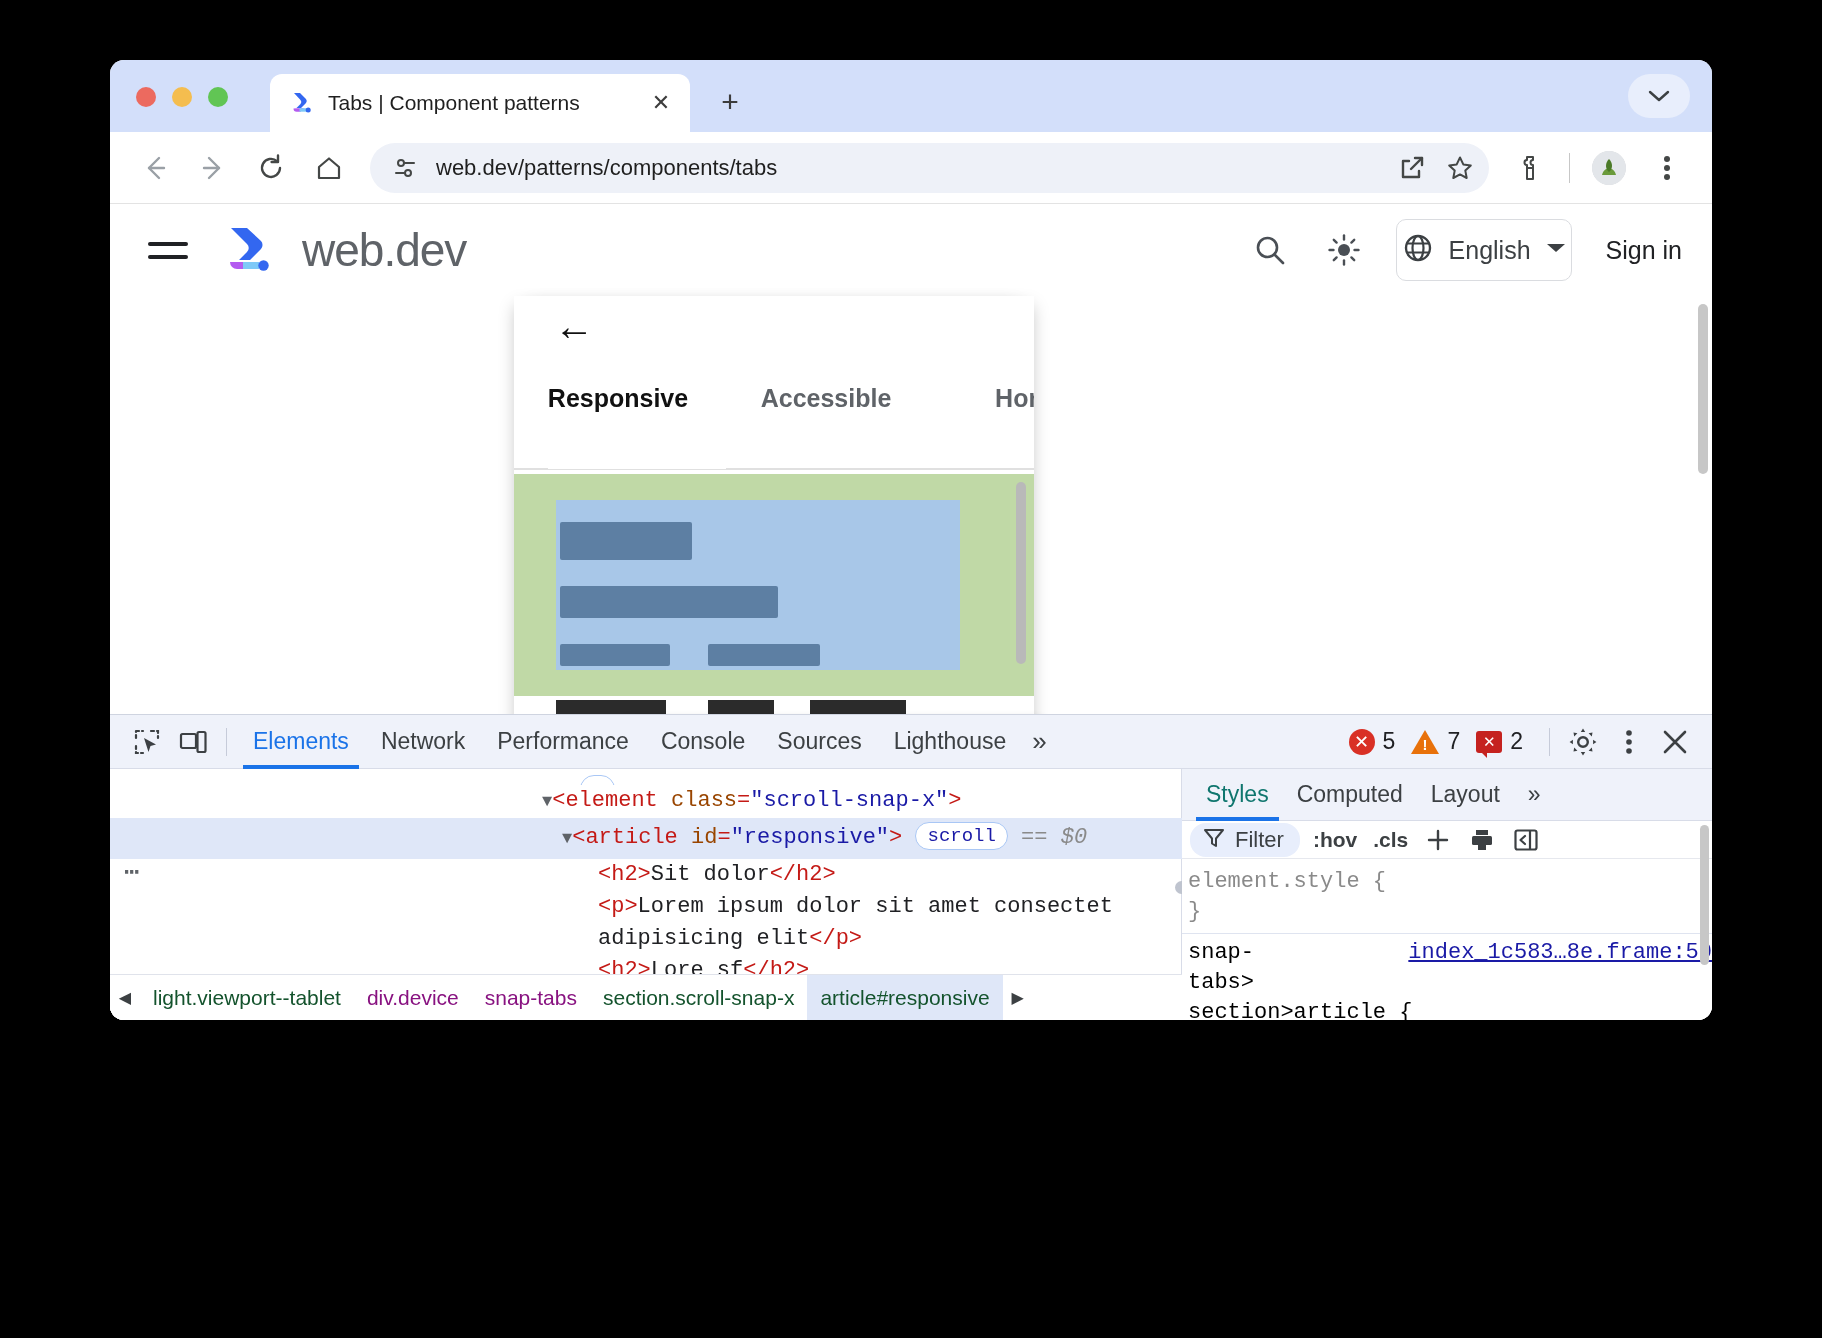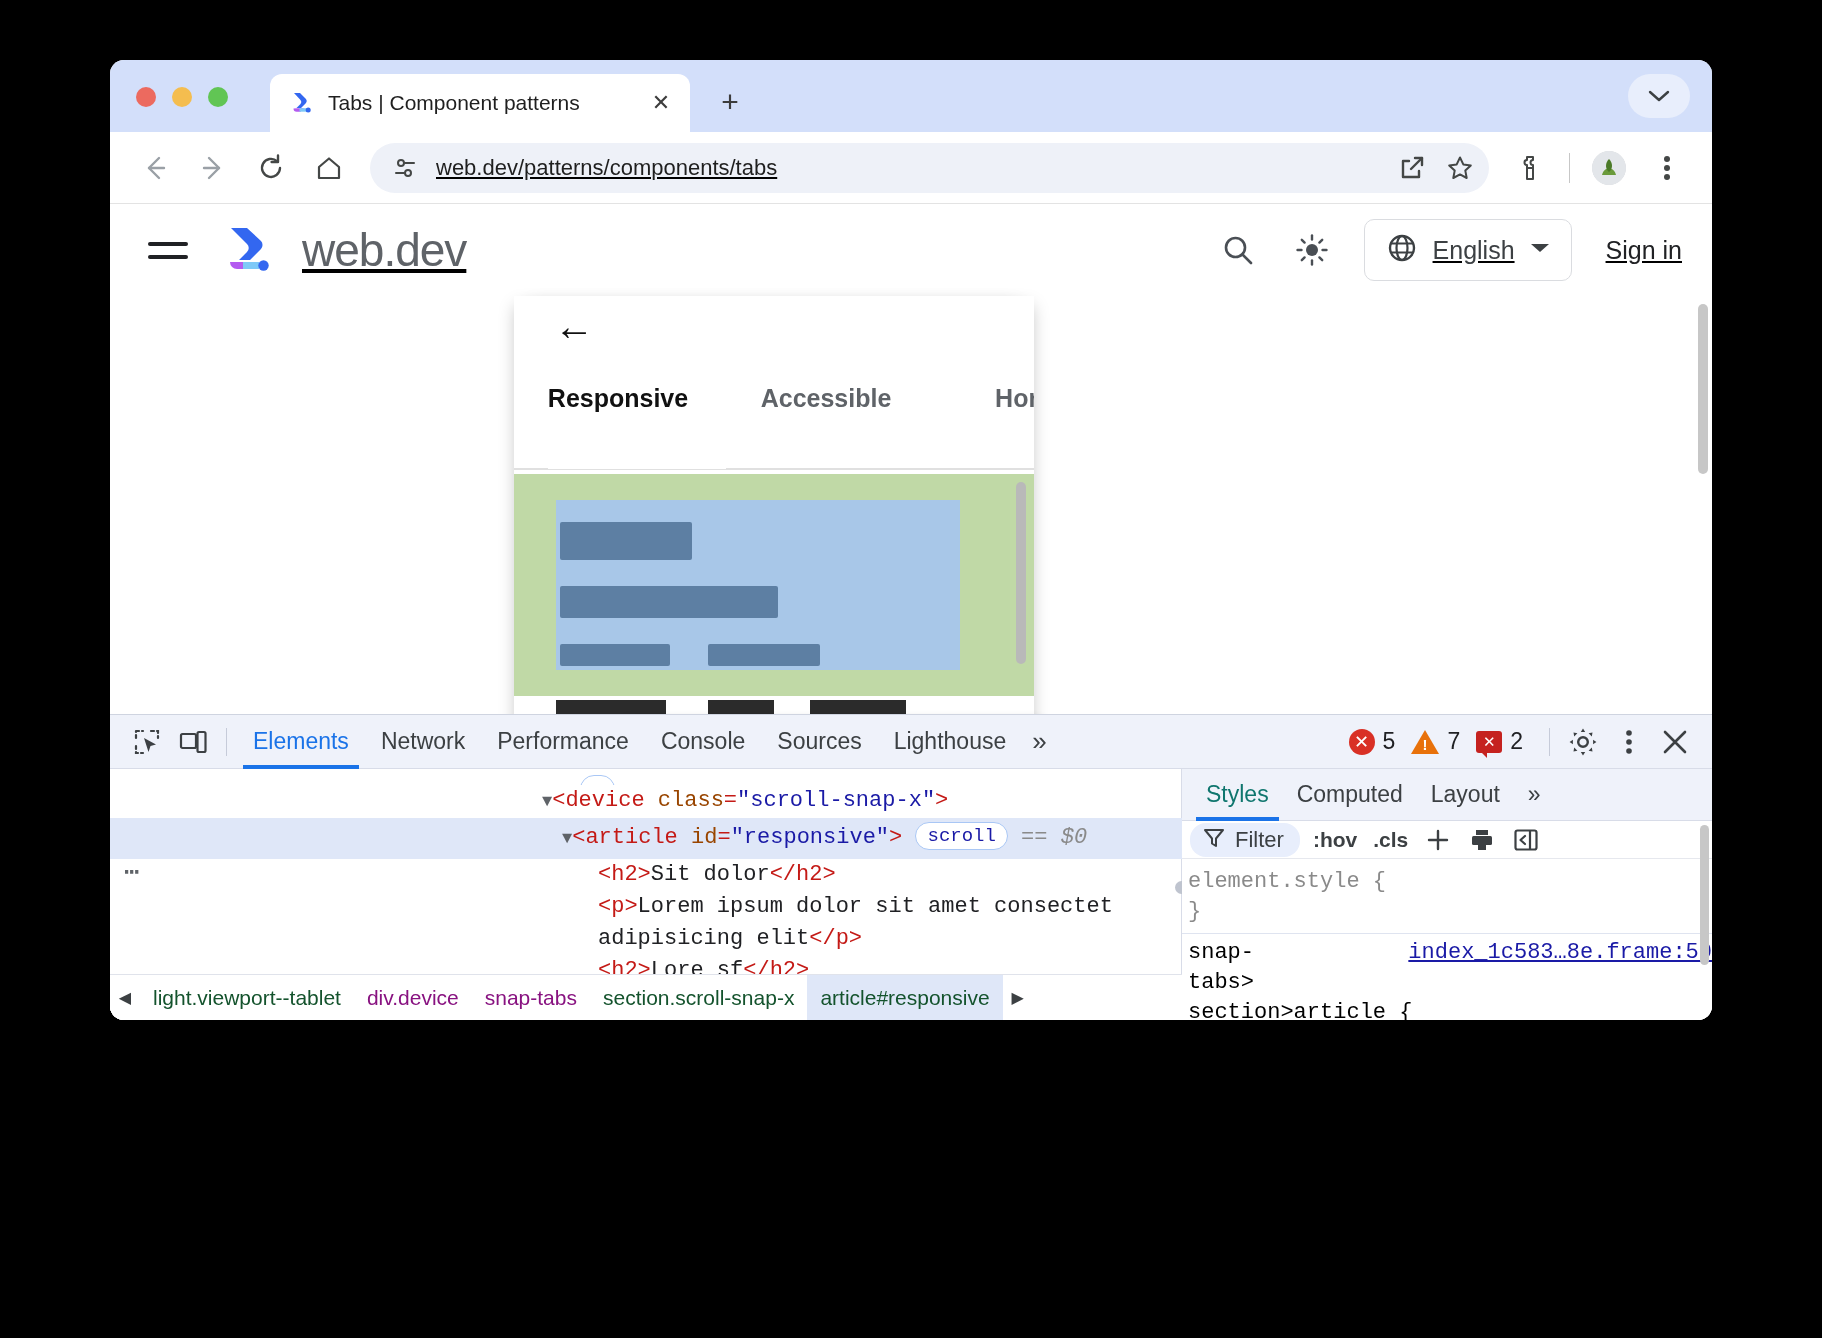--- a/index.html
+++ b/index.html
@@ -10,21 +10,20 @@
     overflow: hidden;
   }
   .window {
     position: absolute;
     left: 110px; top: 60px;
     width: 1602px; height: 960px;
     background: #ffffff;
     border-radius: 14px;
     overflow: hidden;
     box-shadow: 0 10px 40px rgba(0,0,0,.45);
-    text-decoration: underline;
   }
 
   
   .tabstrip {
     position: relative;
     height: 72px;
     background: #d3dffa;
     display: flex;
     align-items: flex-end;
   }
@@ -152,21 +151,21 @@
     letter-spacing: -1px;
   }
   .wd-spacer { flex: 1; }
   .wd-icon-btn { width: 56px; height: 56px; display:flex; align-items:center; justify-content:center; color:#4a4f55; flex:none; }
   .lang-pill {
     margin-left: 24px;
     height: 62px;
     border: 1px solid #dadce0;
     border-radius: 10px;
     display: flex; align-items: center;
-    padding: 0 20px;
+    padding: 0 4px;
     gap: 14px;
   }
   .lang-text { font-size: 25px; color: #3c4043; }
   .signin { margin-left: 34px; font-size: 25px; color: #202124; }
 
   .page-body { position: relative; height: 468px; background: #ffffff; }
   .device-frame {
     position: absolute;
     left: 404px; top: 0;
     width: 520px; height: 468px;
@@ -662,21 +661,21 @@
         <div class="split-handle"></div>
         <div class="ell">⋯</div>
 
         <div class="dom-scroll">
 
           <div class="dom-line" style="padding-left:470px; height:10px; overflow:hidden;">
             <span class="badge">&nbsp;</span>
           </div>
 
           <div class="dom-line" style="padding-left:432px;">
-            <span class="tri">▼</span><span class="pk">&lt;</span><span class="pk">device</span> <span class="at">class</span><span class="pk">=</span><span class="av">"scroll-snap-x"</span><span class="pk">&gt;</span>
+            <span class="tri">▼</span><span class="pk">&lt;</span><span class="pk">element</span> <span class="at">class</span><span class="pk">=</span><span class="av">"scroll-snap-x"</span><span class="pk">&gt;</span>
           </div>
 
 
           <div class="dom-line sel" style="padding-left:452px; line-height:40px;">
             <span class="tri">▼</span><span class="pk">&lt;</span><span class="pk">article</span> <span class="at">id</span><span class="pk">=</span><span class="av">"responsive"</span><span class="pk">&gt;</span> <span class="badge">scroll</span> <span class="gry">== $0</span>
           </div>
 
           <div class="dom-line" style="padding-left:488px;">
             <span class="pk">&lt;h2&gt;</span><span class="txt">Sit dolor</span><span class="pk">&lt;/h2&gt;</span>
           </div>

